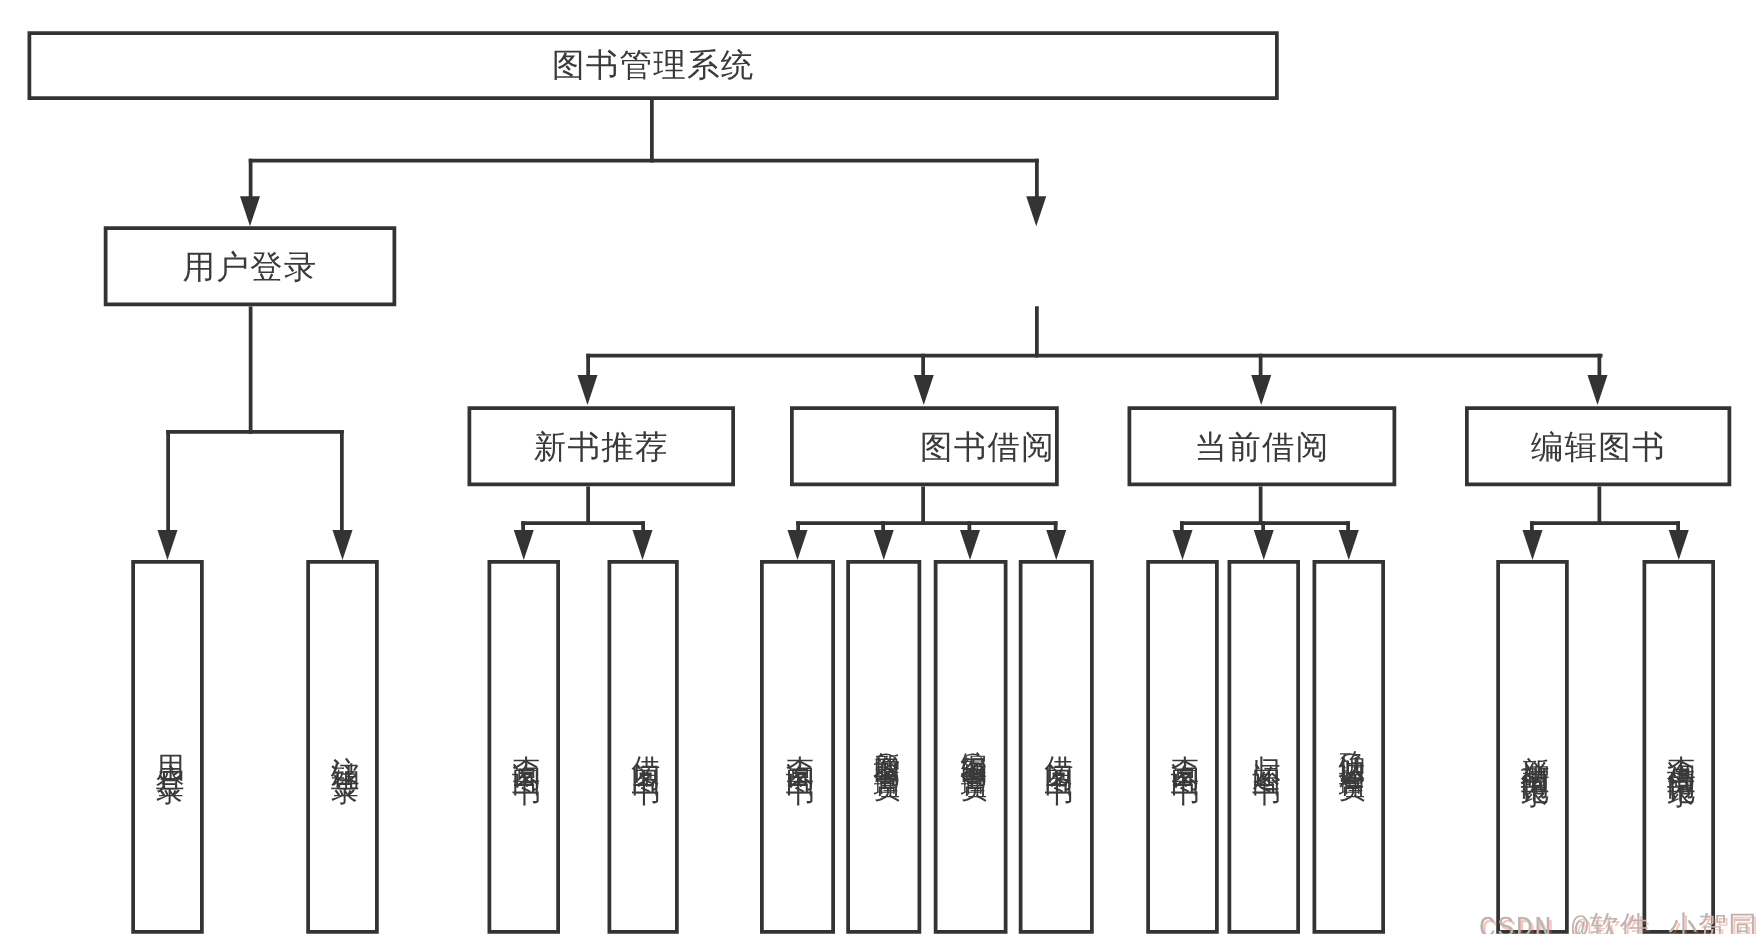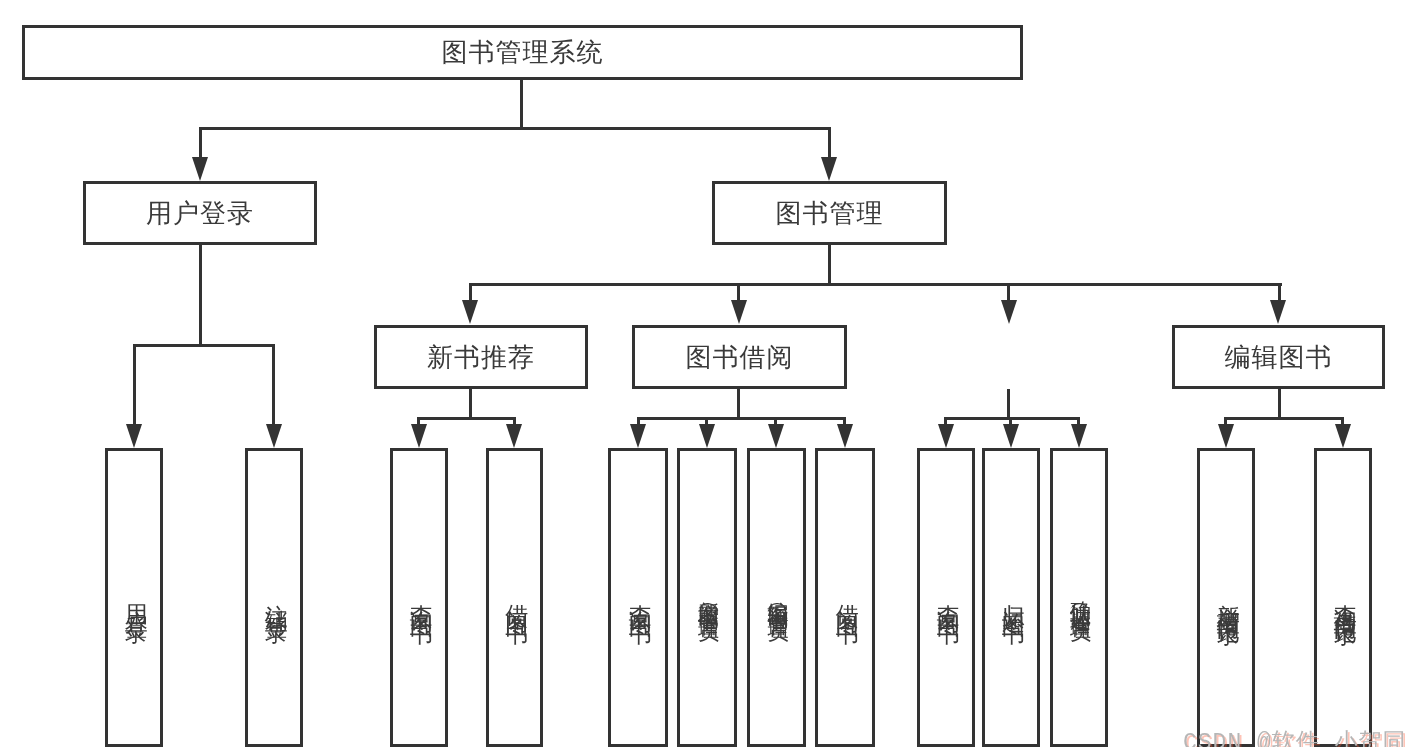--- a/index.html
+++ b/index.html
@@ -94,29 +94,29 @@
   <div class="ln" style="left:1341px;top:405px;width:3px;height:10px;"></div>
   <div class="ar" style="left:1335px;top:412px;"></div>
 
   <div class="box h" style="left:22px;top:13px;width:1001px;height:55px;">
     <span class="lbl">图书管理系统</span>
   </div>
 
   <div class="box h" style="left:83px;top:169px;width:234px;height:64px;">
     <span class="lbl">用户登录</span>
   </div>
-  <div class="box h" style="left:712px;top:169px;width:235px;height:64px;">
-    <span class="lbl">图书管理</span>
-  </div>
 
   <div class="box h" style="left:374px;top:313px;width:214px;height:64px;">
     <span class="lbl">新书推荐</span>
   </div>
-  <div class="box h" style="left:632px;top:313px;width:215px;height:64px;">
+  <div class="box h" style="left:632px;top:313px;width:215px;height:64px;justify-content:flex-end;">
     <span class="lbl">图书借阅</span>
+  </div>
+  <div class="box h" style="left:902px;top:313px;width:215px;height:64px;">
+    <span class="lbl">当前借阅</span>
   </div>
   <div class="box h" style="left:1172px;top:313px;width:213px;height:64px;">
     <span class="lbl">编辑图书</span>
   </div>
 
   <div class="box v" style="left:105px;top:436px;height:299px;">
     <span class="lbl">用户登录</span>
   </div>
   <div class="box v" style="left:245px;top:436px;height:299px;">
     <span class="lbl">注销登录</span>

